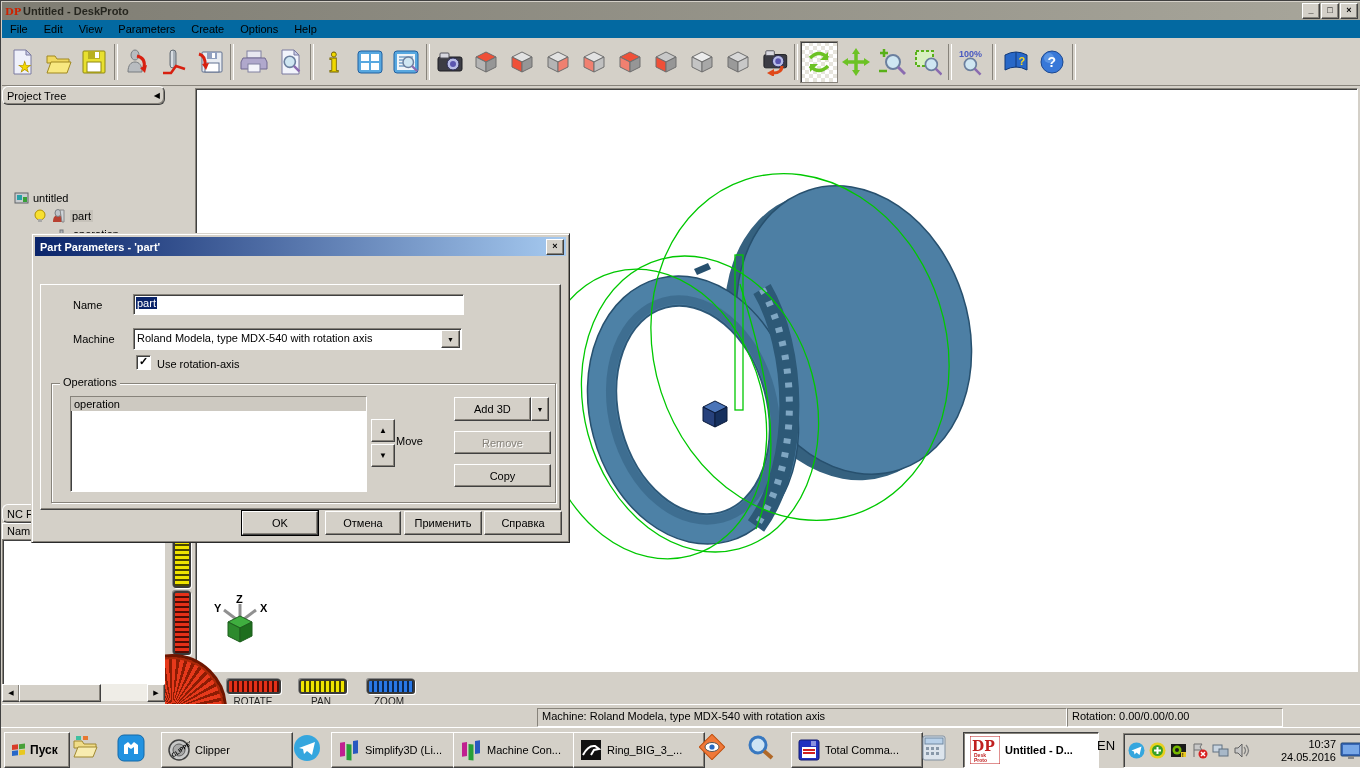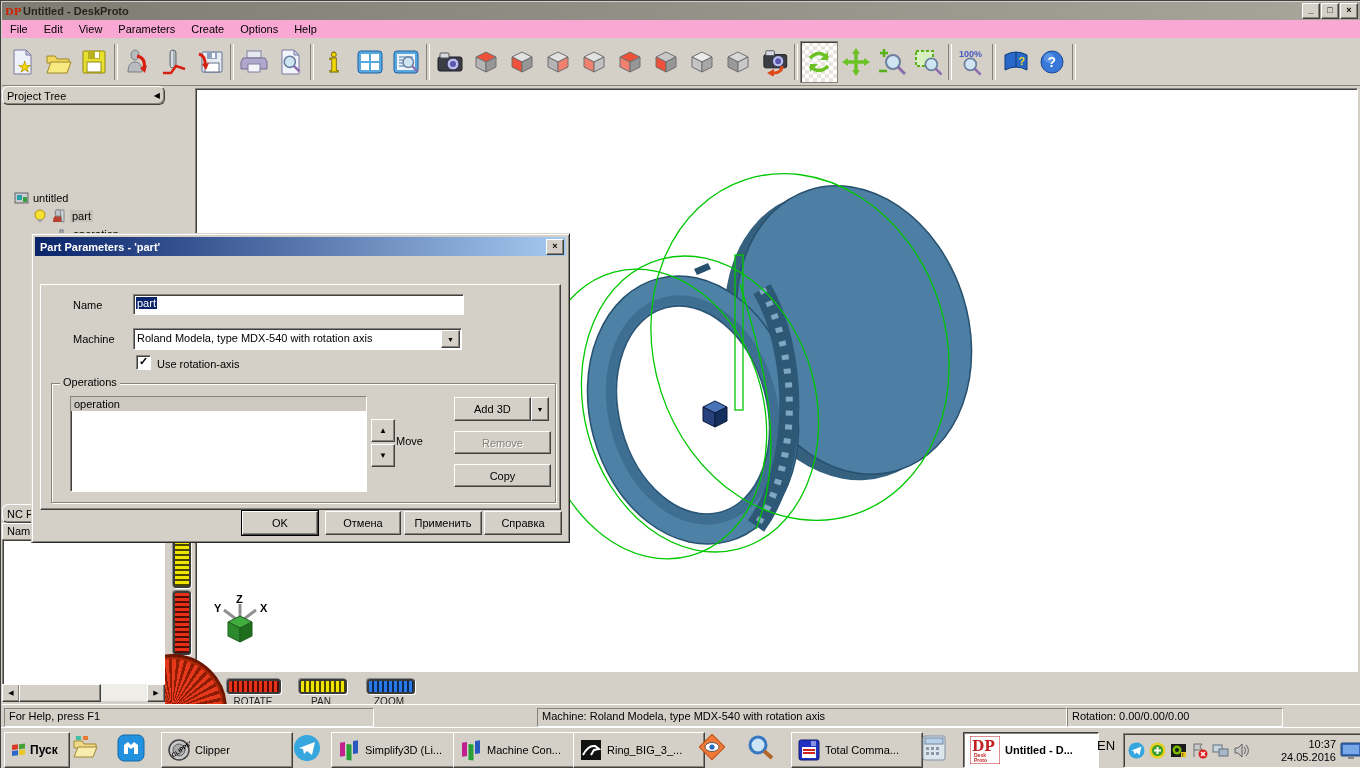--- a/index.html
+++ b/index.html
@@ -8,21 +8,21 @@
   .out{border:1px solid;border-color:#fff #404040 #404040 #fff;box-shadow:inset -1px -1px 0 #87837b;background:#d4d0c8;}
   .in{border:1px solid;border-color:#87837b #fff #fff #87837b;box-shadow:inset 1px 1px 0 #404040;}
   .fld{border:1px solid;border-color:#87837b #fff #fff #87837b;box-shadow:inset 1px 1px 0 #404040;background:#fff;}
   .abs{position:absolute;}
   
   #titlebar{position:absolute;left:1px;top:1px;right:1px;height:18px;display:flex;align-items:center;
     background:linear-gradient(to right,#7f7d73,#a8a69b);color:#26261f;font-weight:bold;padding:0 2px 0 3px;}
   .dp-ico{width:15px;height:13px;color:#cc2200;font-family:"DejaVu Serif",serif;font-weight:bold;font-size:10px;line-height:13px;}
   .wbtn{width:16px;height:14px;margin-left:1px;font-size:9px;line-height:12px;text-align:center;font-weight:bold;color:#000;}
   
-  #menubar{position:absolute;left:1px;top:19px;right:1px;height:18px;display:flex;align-items:center;background:#f9a8d4;}
+  #menubar{position:absolute;left:1px;top:19px;right:1px;height:18px;display:flex;align-items:center;background:#0369a1;}
   .mitem{padding:2px 8px;}
   
   #toolbar{position:absolute;left:1px;top:37px;right:1px;height:47px;display:flex;align-items:center;padding-left:2px;
     border-bottom:1px solid #87837b;box-shadow:0 1px 0 #fff;}
   .tbtn{width:36px;height:40px;display:flex;align-items:center;justify-content:center;flex:0 0 auto;}
   .tbtn.active{border:1px solid #87837b;box-shadow:inset 1px 1px 0 #404040;
     background:conic-gradient(#fff 90deg,#e6e4dc 0 180deg,#fff 0 270deg,#e6e4dc 0) 0 0/8px 8px;}
   .tsep{width:2px;height:36px;border-left:1px solid #87837b;border-right:1px solid #fff;margin:0 2px;flex:0 0 auto;}
   .ci{width:28px;height:28px;display:block;}
   
@@ -448,21 +448,20 @@
         <span class="btn abs" style="left:402px;top:80px;width:95px;height:21px;">Copy</span>
       </div>
     </div>
     <span class="btn default abs" style="left:210px;top:277px;width:74px;height:22px;">OK</span>
     <span class="btn abs" style="left:293px;top:277px;width:74px;height:22px;">Отмена</span>
     <span class="btn abs" style="left:372px;top:277px;width:76px;height:22px;">Применить</span>
     <span class="btn abs" style="left:452px;top:277px;width:76px;height:22px;">Справка</span>
   </div>
 
   <div id="statusbar">
-    <span class="sbox" style="left:2px;width:360px;">For Help, press F1</span>
     <span class="sbox" style="left:535px;width:520px;">Machine: Roland Modela, type MDX-540 with rotation axis</span>
     <span class="sbox" style="left:1065px;width:206px;">Rotation: 0.00/0.00/0.00</span>
   </div>
 
   <div id="taskbar">
     <span class="tk out" style="left:3px;width:52px;font-weight:bold;font-size:12px;gap:3px;">
       <svg class="tico" style="width:16px;height:16px;" viewBox="0 0 16 16">
         <g transform="skewY(-6)">
             <rect x="1" y="3" width="6" height="5" fill="#d83c28"></rect>
             <rect x="8" y="3" width="6" height="5" fill="#48a038"></rect>

